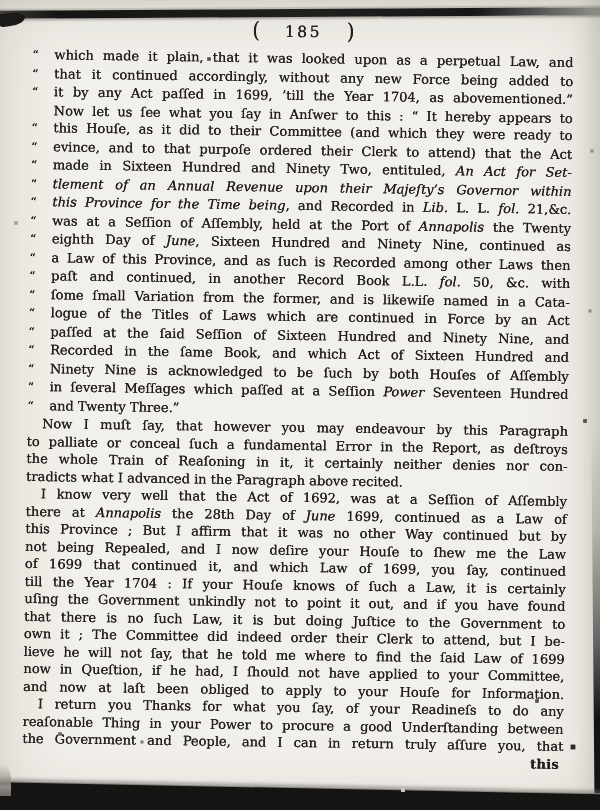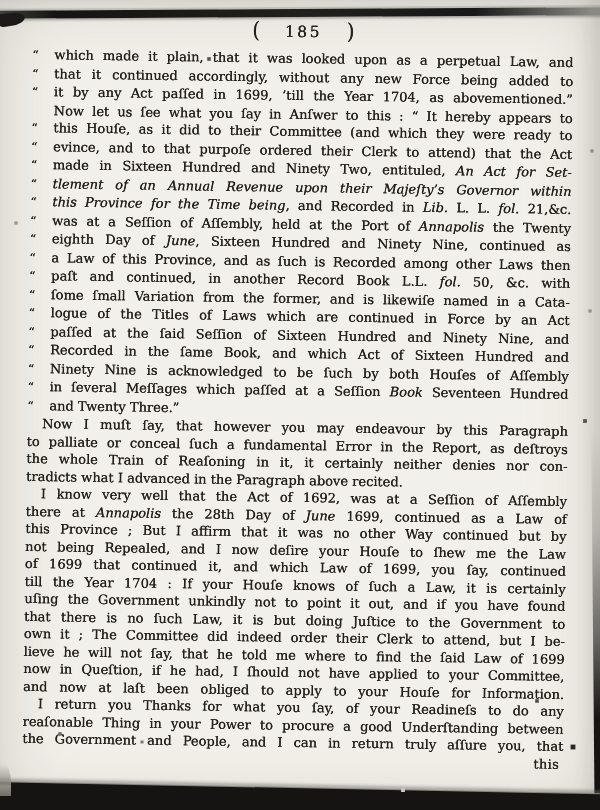--- a/index.html
+++ b/index.html
@@ -86,21 +86,21 @@
     color: var(--ink);
   }
   .txt {
     flex: 1 1 auto; display: block;
     text-align: justify; text-align-last: justify;
   }
   .txt.nojust { text-align-last: left; }
   .txt.ind { text-indent: 15px; }
   .it { font-style: italic; }
   .catchword-row { text-align: right; padding-right: 4px; margin-top: 0.5px; }
-  .catchword { font-weight: normal; letter-spacing: 0.3px; }
+  .catchword { font-weight: bold; letter-spacing: 0.3px; }
 </style>
 </head>
 <body>
 
 <div class="page">
 
   <div class="scan-top"></div>
   <div class="scan-top-blotch"></div>
 
   <div class="textwrap">
@@ -181,21 +181,21 @@
           <div class="line">
             <span class="qmark">“</span>
             <span class="txt"><span>Recorded in the ſame Book, and which Act of Sixteen Hundred and</span></span>
           </div>
           <div class="line">
             <span class="qmark">“</span>
             <span class="txt"><span>Ninety Nine is acknowledged to be ſuch by both Houſes of Aſſembly</span></span>
           </div>
           <div class="line">
             <span class="qmark">“</span>
-            <span class="txt"><span>in ſeveral Meſſages which paſſed at a Seſſion </span><span class="it">Book</span><span> Seventeen Hundred</span></span>
+            <span class="txt"><span>in ſeveral Meſſages which paſſed at a Seſſion </span><span class="it">Power</span><span> Seventeen Hundred</span></span>
           </div>
           <div class="line">
             <span class="qmark">“</span>
             <span class="txt nojust"><span>and Twenty Three.”</span></span>
           </div>
         </div>
         <div class="para">
           <div class="line">
             <span class="txt ind"><span>Now I muſt ſay, that however you may endeavour by this Paragraph</span></span>
           </div>

